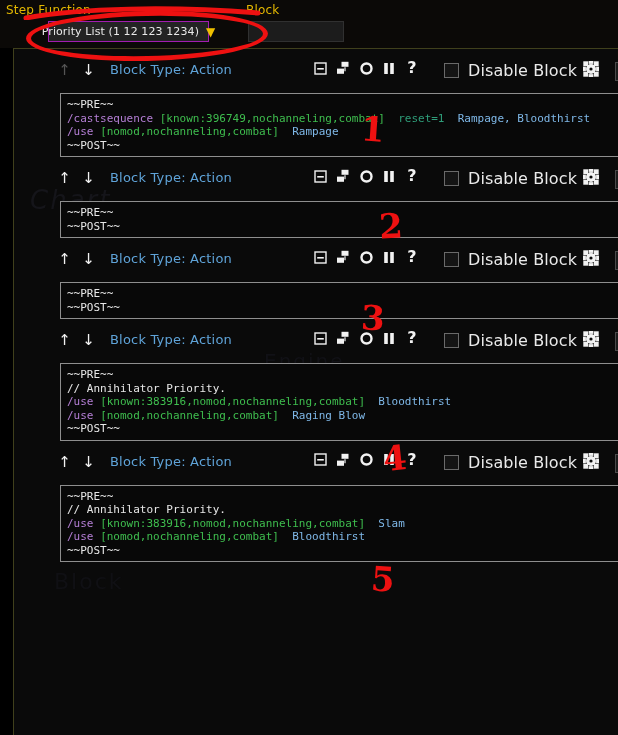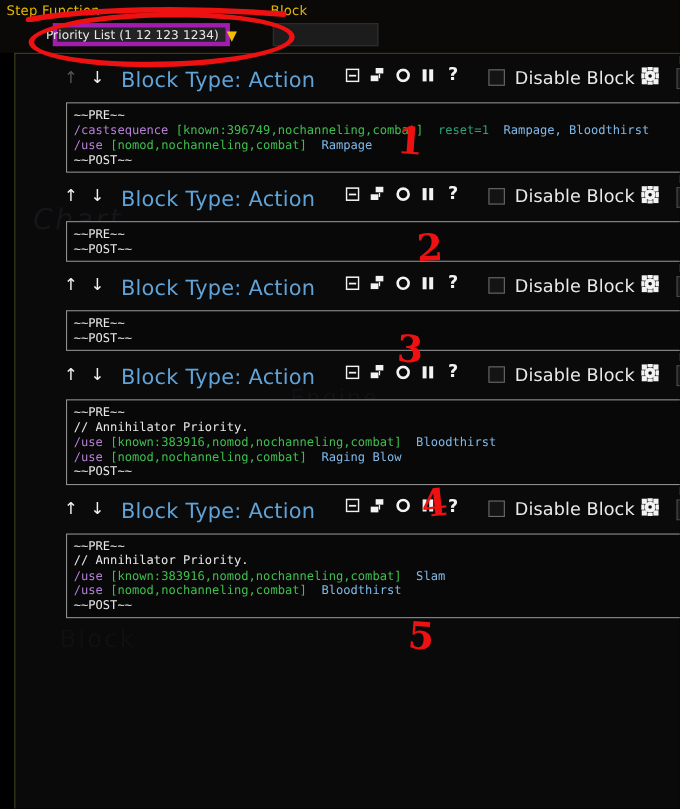--- a/index.html
+++ b/index.html
@@ -32,21 +32,21 @@
     white-space: nowrap;
   }
   #step-function-label { left: 6px; top: 3px; }
   #repeat-label { left: 246px; top: 3px; }
 
   #step-function-dropdown {
     position: absolute;
     left: 48px; top: 21px;
     width: 161px; height: 21px;
     background: #232323;
-    border: 4px solid #a21caf;
+    border: 1px solid #a21caf;
     box-sizing: border-box;
     display: flex;
     align-items: center;
     justify-content: center;
     cursor: pointer;
   }
   #step-function-dropdown .dd-text {
     color: #e9e9e9;
     font-size: 11px;
     letter-spacing: .1px;
@@ -133,21 +133,21 @@
   }
   .arrow-up   { left: 44px; }
   .arrow-down { left: 68px; }
   .arrow-dim  { color: #555; }
   .arrow-lit  { color: #f2f2f2; }
 
   .block-title {
     position: absolute;
     left: 96px; top: 13px;
     color: #5fa3d8;
-    font-size: 19px;
+    font-size: 13px;
     letter-spacing: .2px;
     white-space: nowrap;
   }
 
   .icon-row {
     position: absolute;
     left: 298px; top: 10px;
     display: flex;
     align-items: center;
     gap: 7px;

